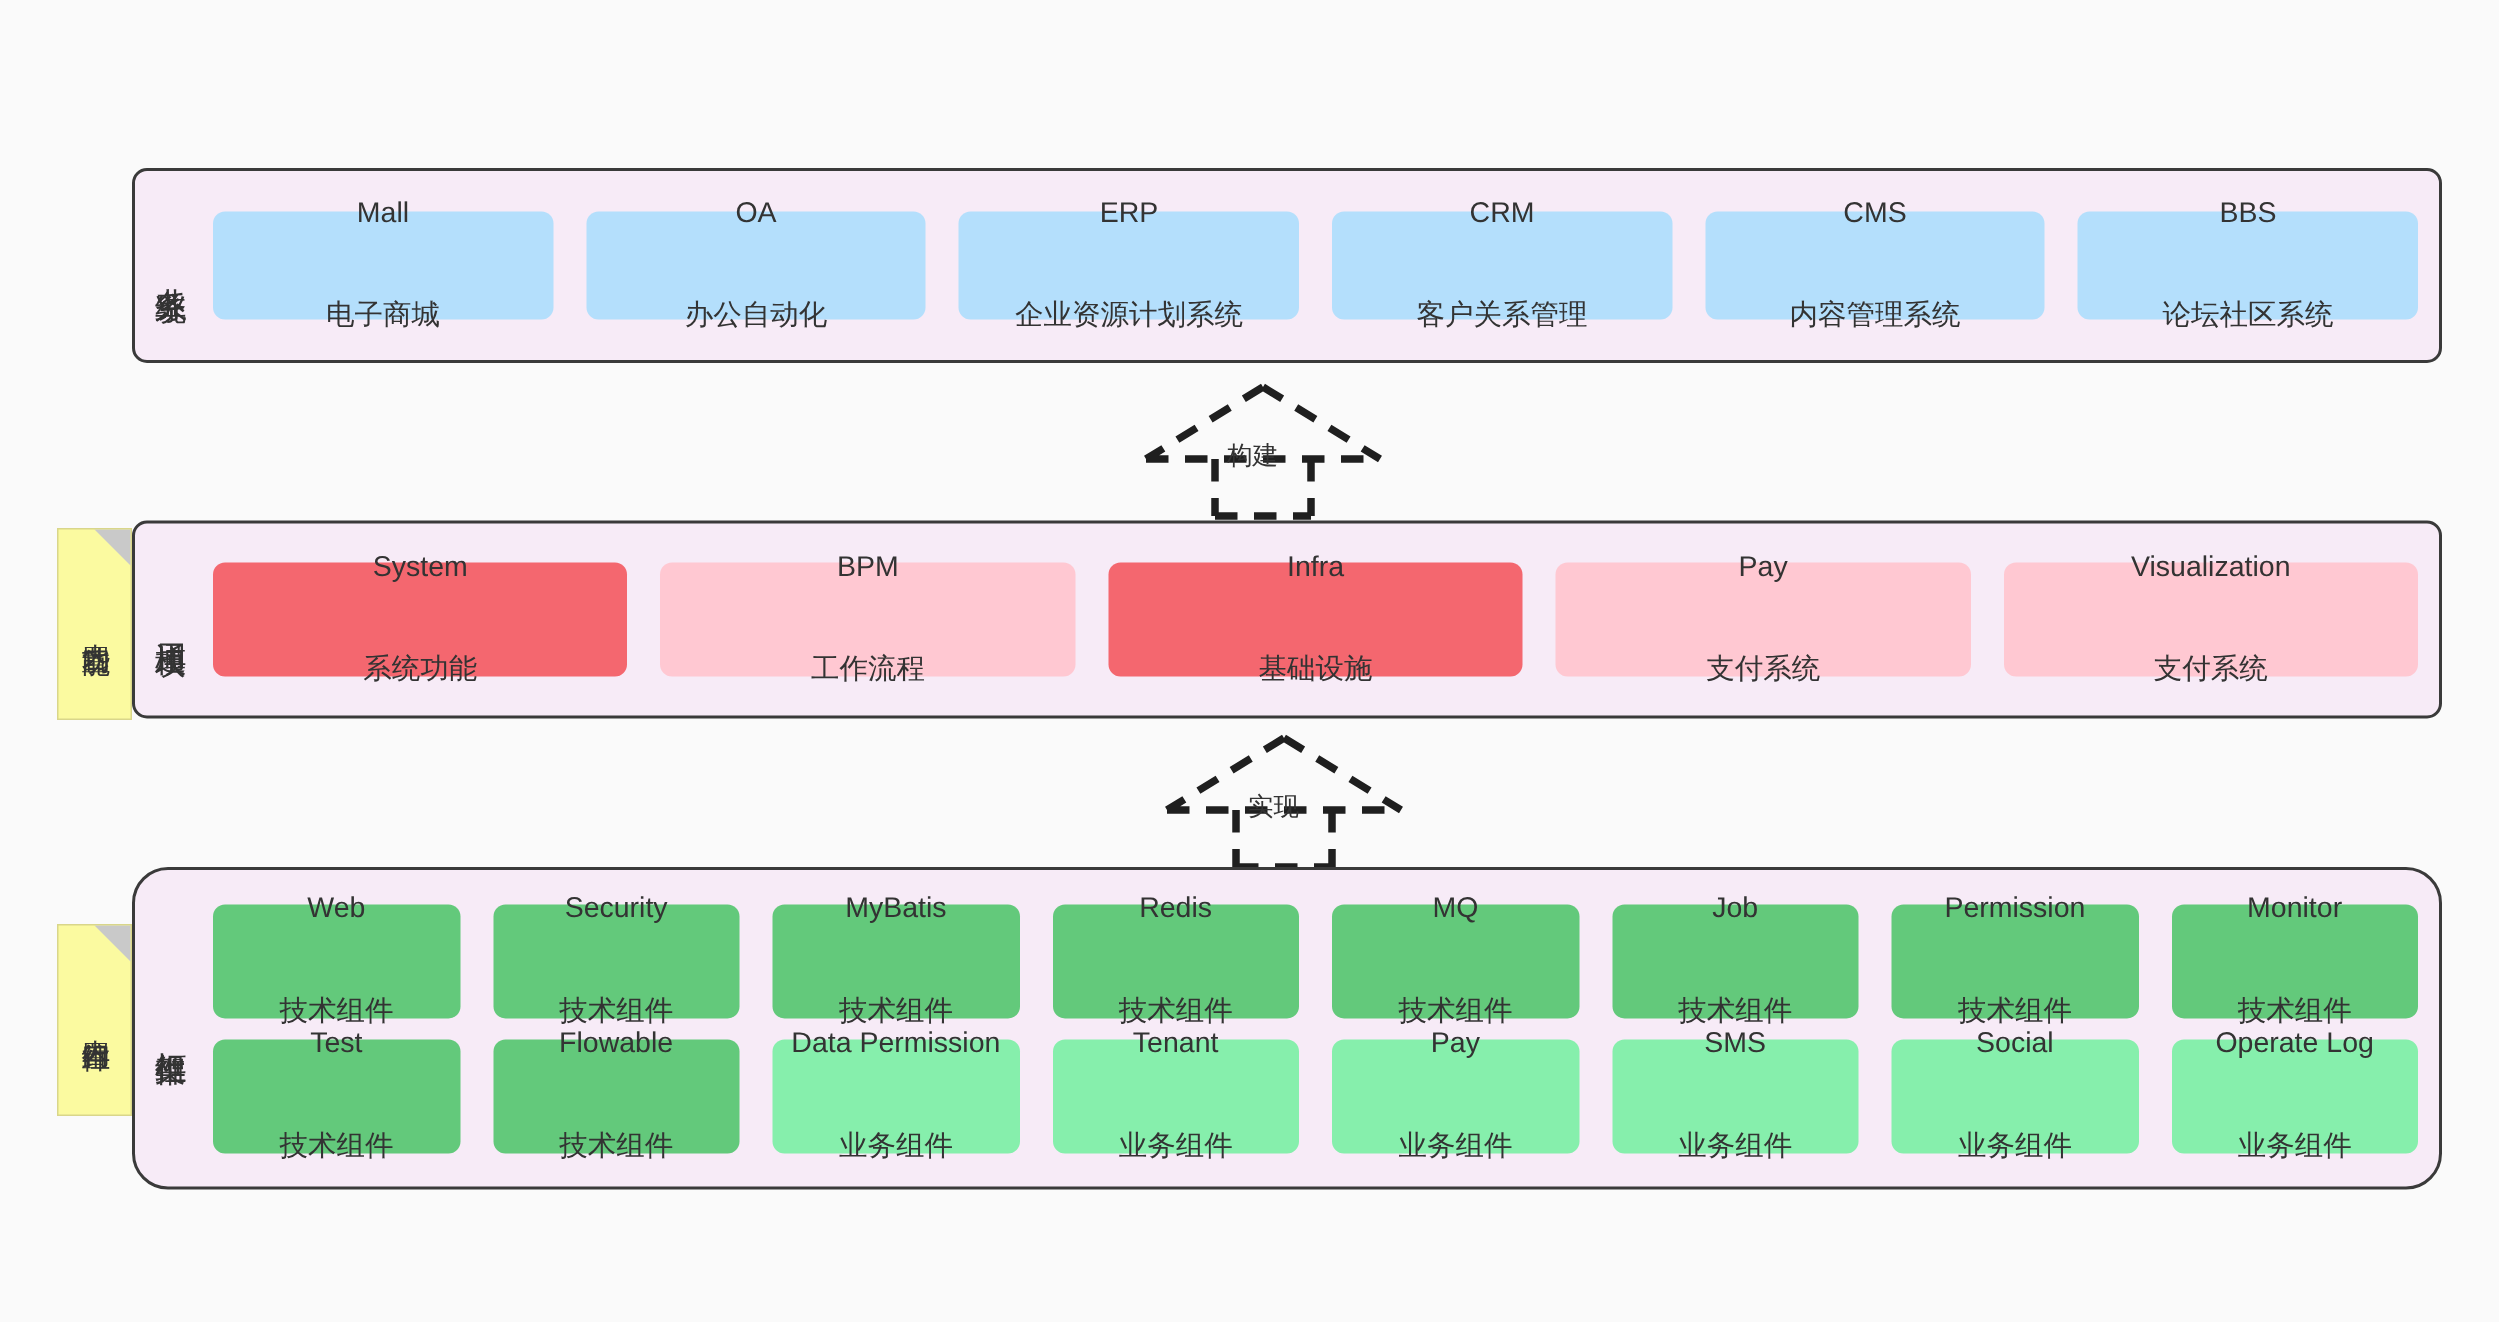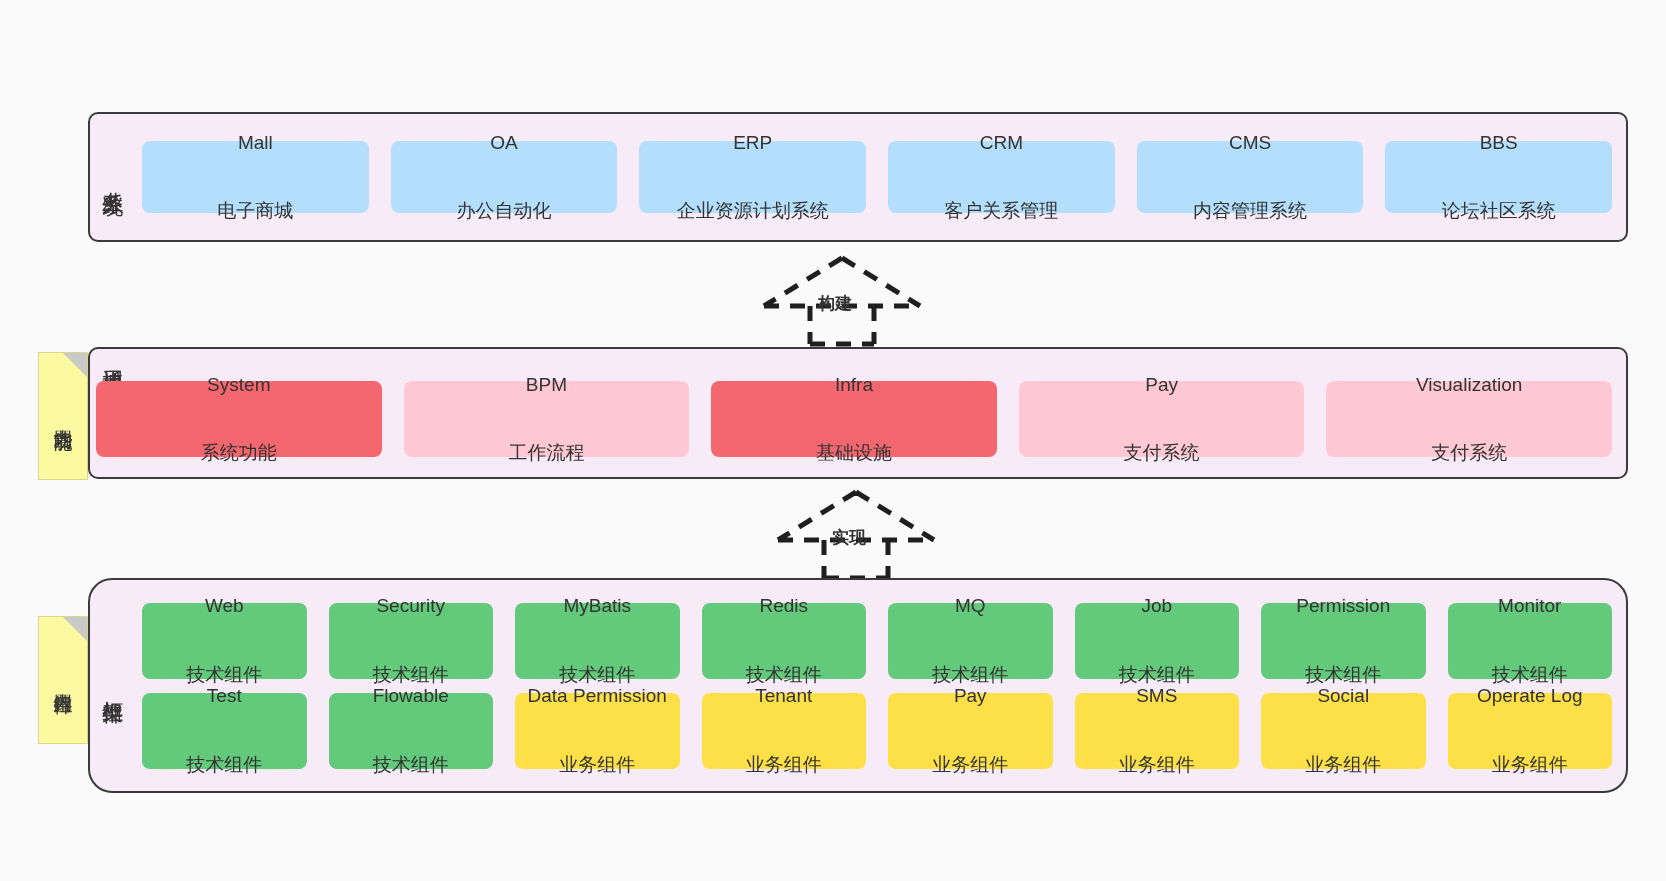--- a/index.html
+++ b/index.html
@@ -69,25 +69,25 @@
   }
   .cell .en { white-space: nowrap; }
   .cell .cn { white-space: nowrap; margin-top: 44px; }
   .cell.wrap .en { white-space: normal; }
 
   
   .c-blue        { background: #b4dffc; }
   .c-red         { background: #f4676f; }
   .c-pink        { background: #ffc8d2; }
   .c-green       { background: #63c97b; }
-  .c-green-light { background: #fde047; }
+  .c-green-light { background: #86efac; }
 
   
   #layer-business { left: 88px;  top: 112px; width: 1540px; height: 130px; }
-  #layer-modules  { left: 88px;  top: 347px; width: 1540px; height: 132px; flex-direction: column; }
+  #layer-modules  { left: 88px;  top: 347px; width: 1540px; height: 132px; }
   #layer-framework{ left: 88px;  top: 578px; width: 1540px; height: 215px; border-radius: 24px; }
 
   #layer-business .cell  { height: 72px; }
   #layer-modules  .cell  { height: 76px; }
   #layer-framework .cell { height: 76px; }
 
   
   .note {
     position: absolute;
     box-sizing: border-box;
@@ -110,21 +110,21 @@
     top: 0; right: 0;
     width: 0; height: 0;
     border-style: solid;
     border-width: 0 24px 24px 0;
     border-color: transparent #c9c9c9 transparent transparent;
   }
   #note-builtin-func { left: 38px; top: 352px; width: 50px; height: 128px; }
   #note-builtin-comp { left: 38px; top: 616px; width: 50px; height: 128px; }
 
   
-  .arrow { position: absolute; font-weight: bold; }
+  .arrow { position: absolute; }
   .arrow svg { display: block; overflow: visible; }
   .arrow-label {
     position: absolute;
     font-size: 17px;
     color: #333333;
     background: transparent;
     white-space: nowrap;
     user-select: none;
   }
   #arrow-build   { left: 752px; top: 252px; width: 180px; height: 92px; }

